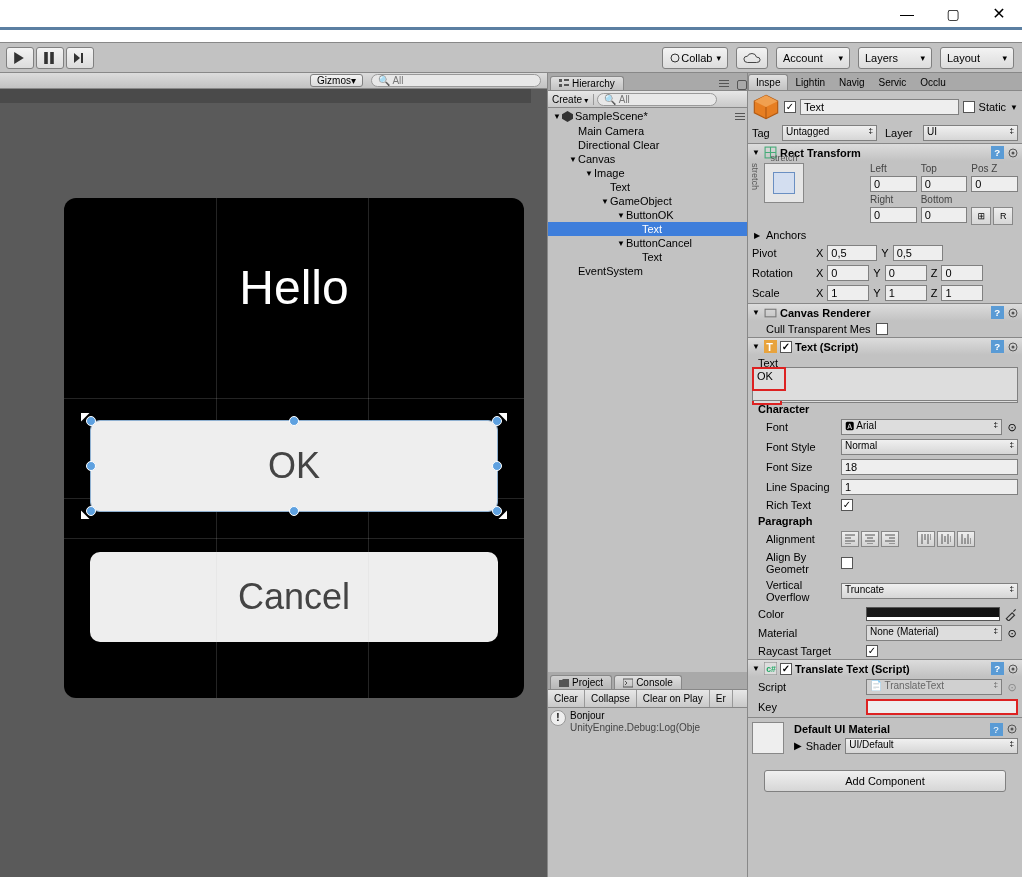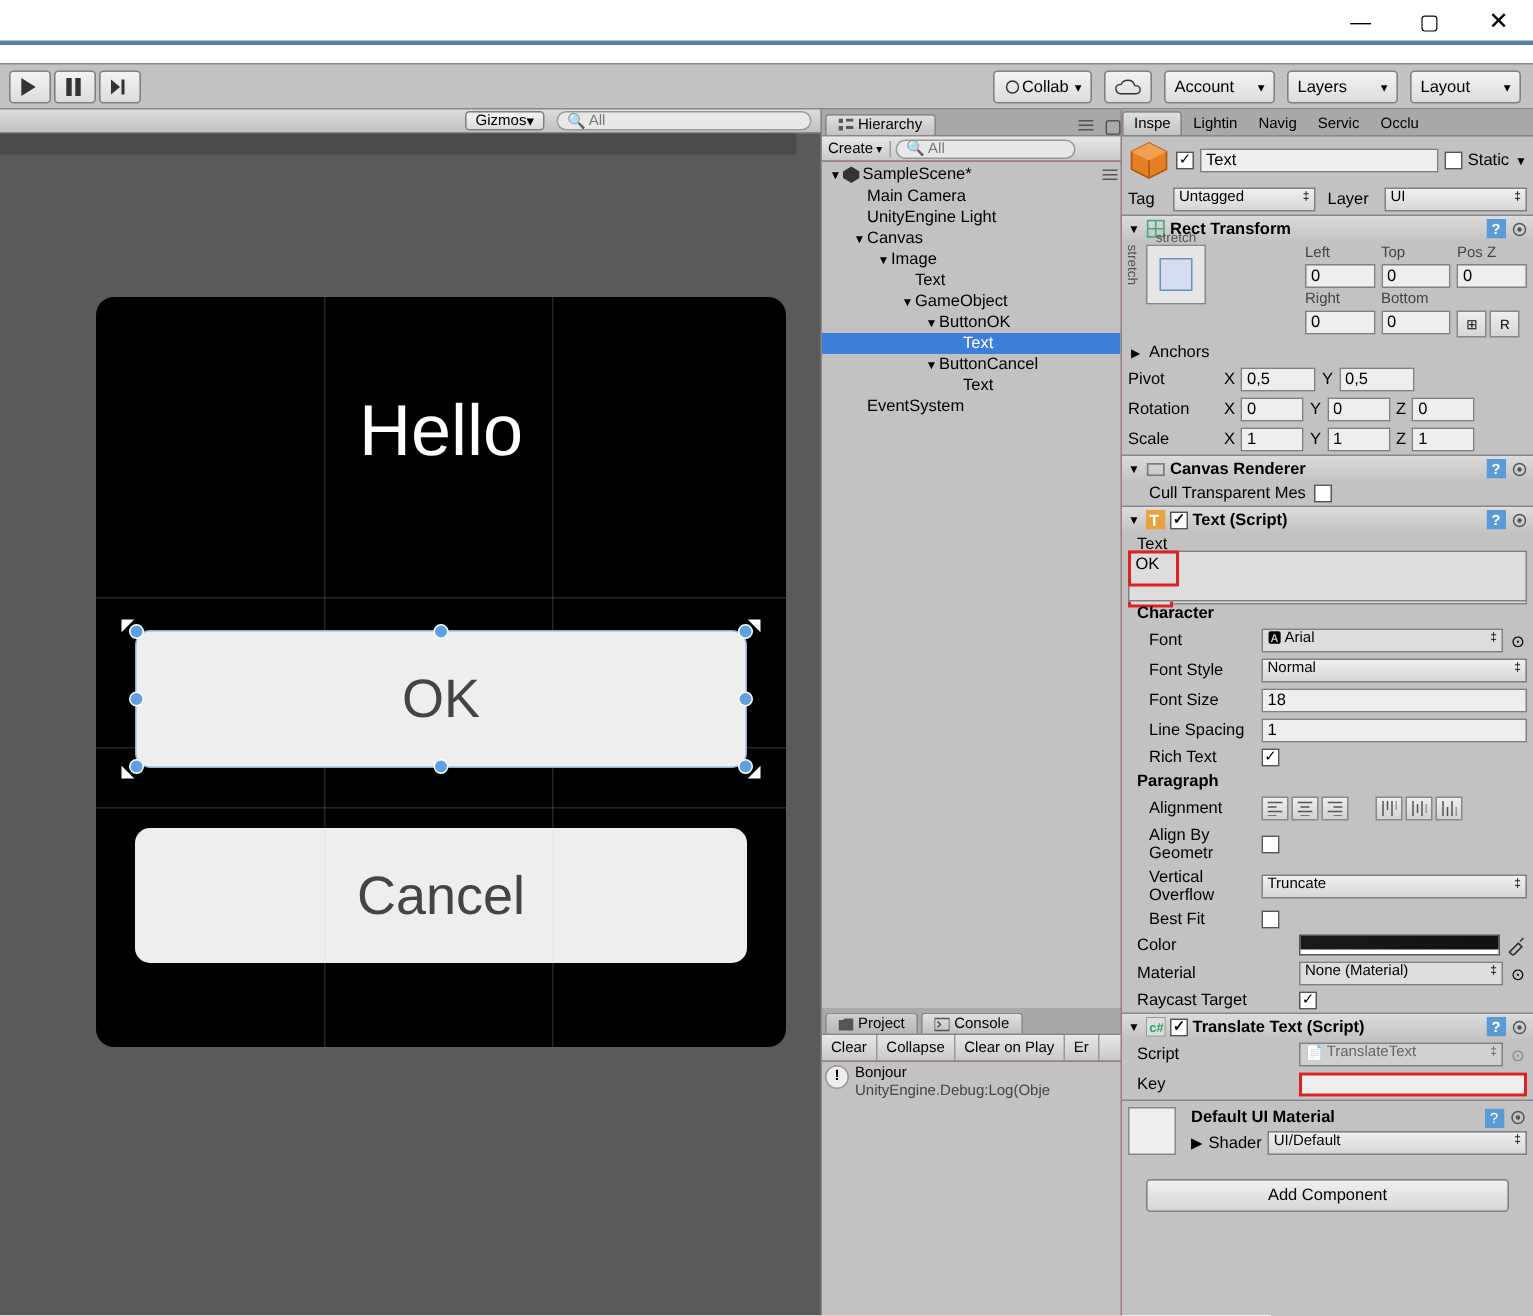--- a/index.html
+++ b/index.html
@@ -239,21 +239,21 @@
             <span></span>
             <span></span>
           </div>
         </div>
       <div class="node depth1">
           <span class="fold"></span>
           <span>Main Camera</span>
         </div>
       <div class="node depth1">
           <span class="fold"></span>
-          <span>UnityEngine Light</span>
+          <span>Directional Clear</span>
         </div>
       <div class="node depth1">
           <span class="fold">▼</span>
           <span>Canvas</span>
         </div>
       <div class="node depth2">
           <span class="fold">▼</span>
           <span>Image</span>
         </div>
       <div class="node depth3">
@@ -565,24 +565,20 @@
           <span class="sublbl">Align By Geometr</span>
           <div class="chk"></div>
         </div>
       <div class="insp-row">
           <span class="sublbl">Vertical Overflow</span>
           <div class="ddl" style="flex:1;">
             <span>Truncate</span>
           </div>
         </div>
       <div class="insp-row">
-          <span class="sublbl">Best Fit</span>
-          <div class="chk"></div>
-        </div>
-      <div class="insp-row">
           <span class="lbl" style="width:110px;padding-left:6px;">Color</span>
           <div class="colorswatch"></div>
           <svg class="dropper" viewBox="0 0 12 12">
             <path d="M2 10 L7 5 L9 7 L4 12 Z M8 4 L10 2" stroke="#333" fill="none"></path>
           </svg>
         </div>
       <div class="insp-row">
           <span class="lbl" style="width:110px;padding-left:6px;">Material</span>
           <div class="ddl" style="flex:1;background:#ddd;">
             <span>None (Material)</span>

